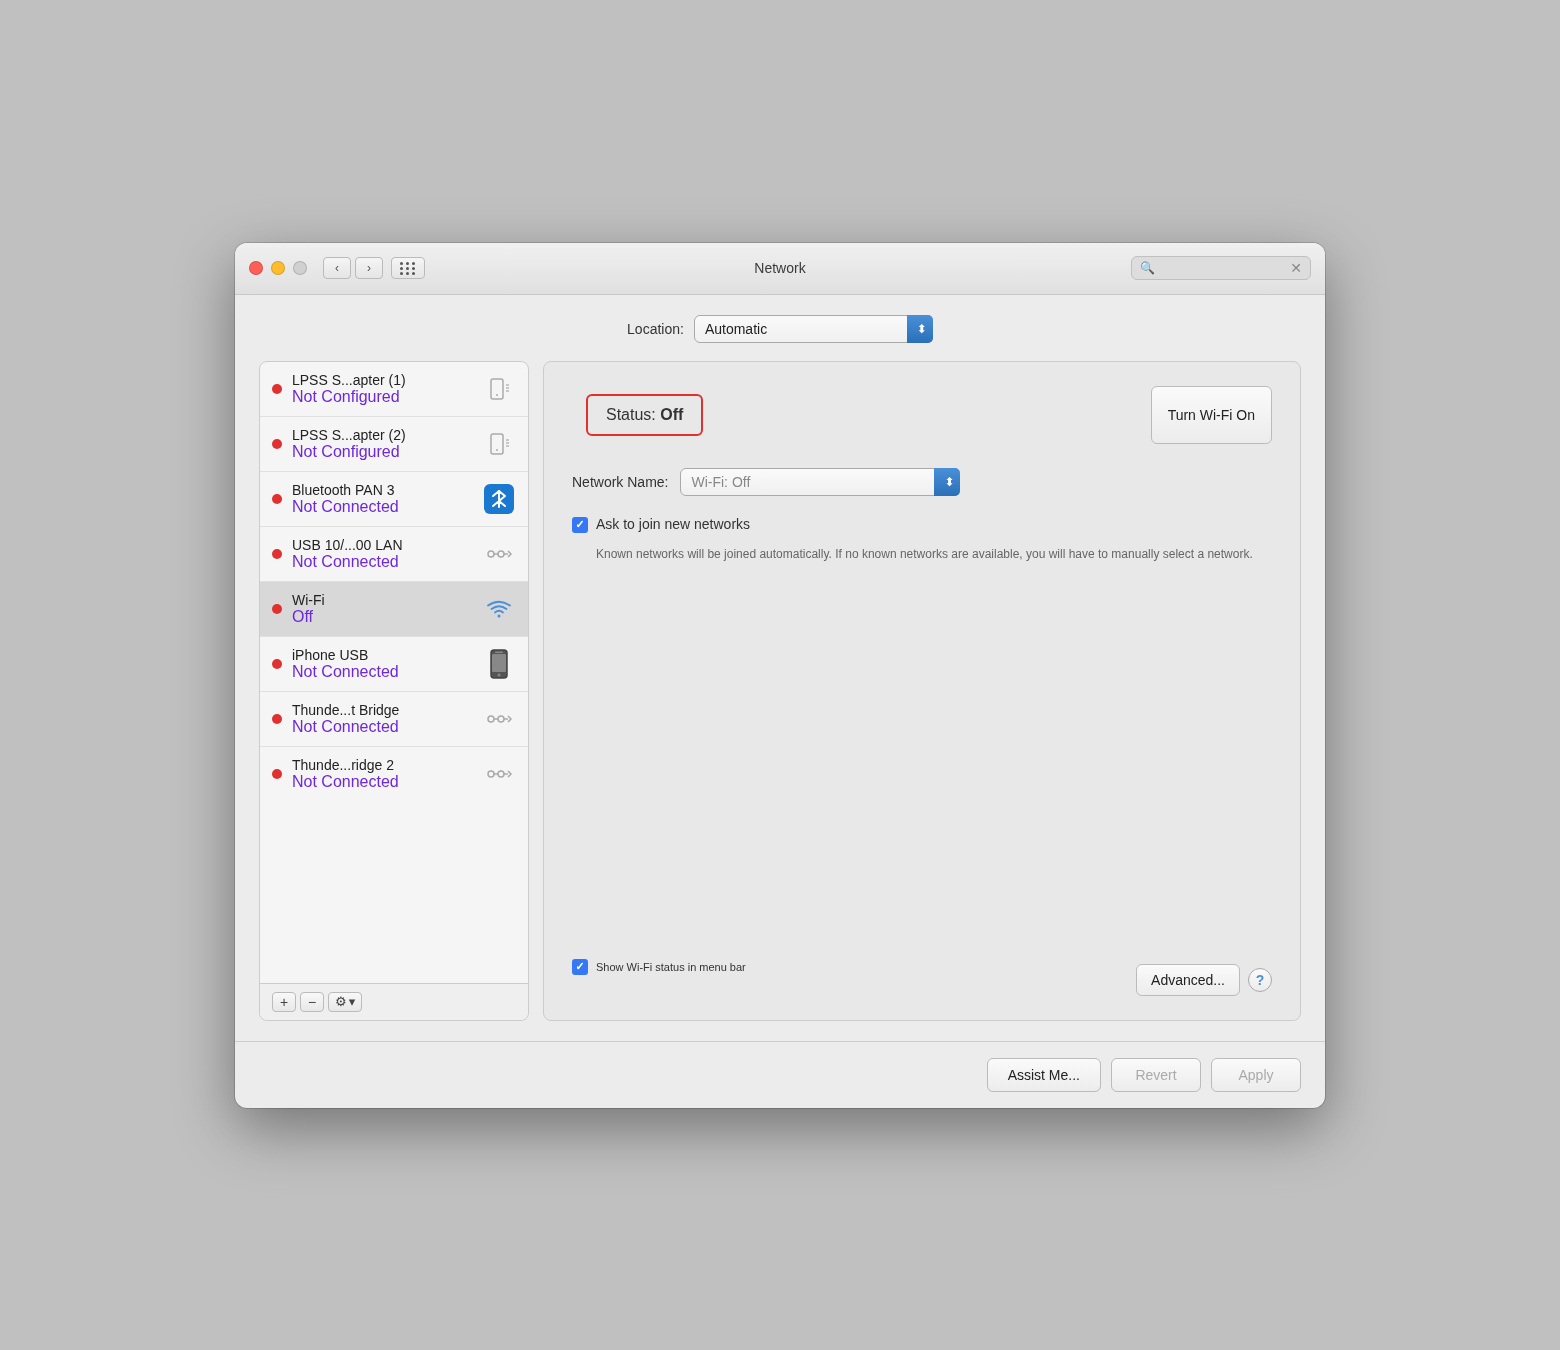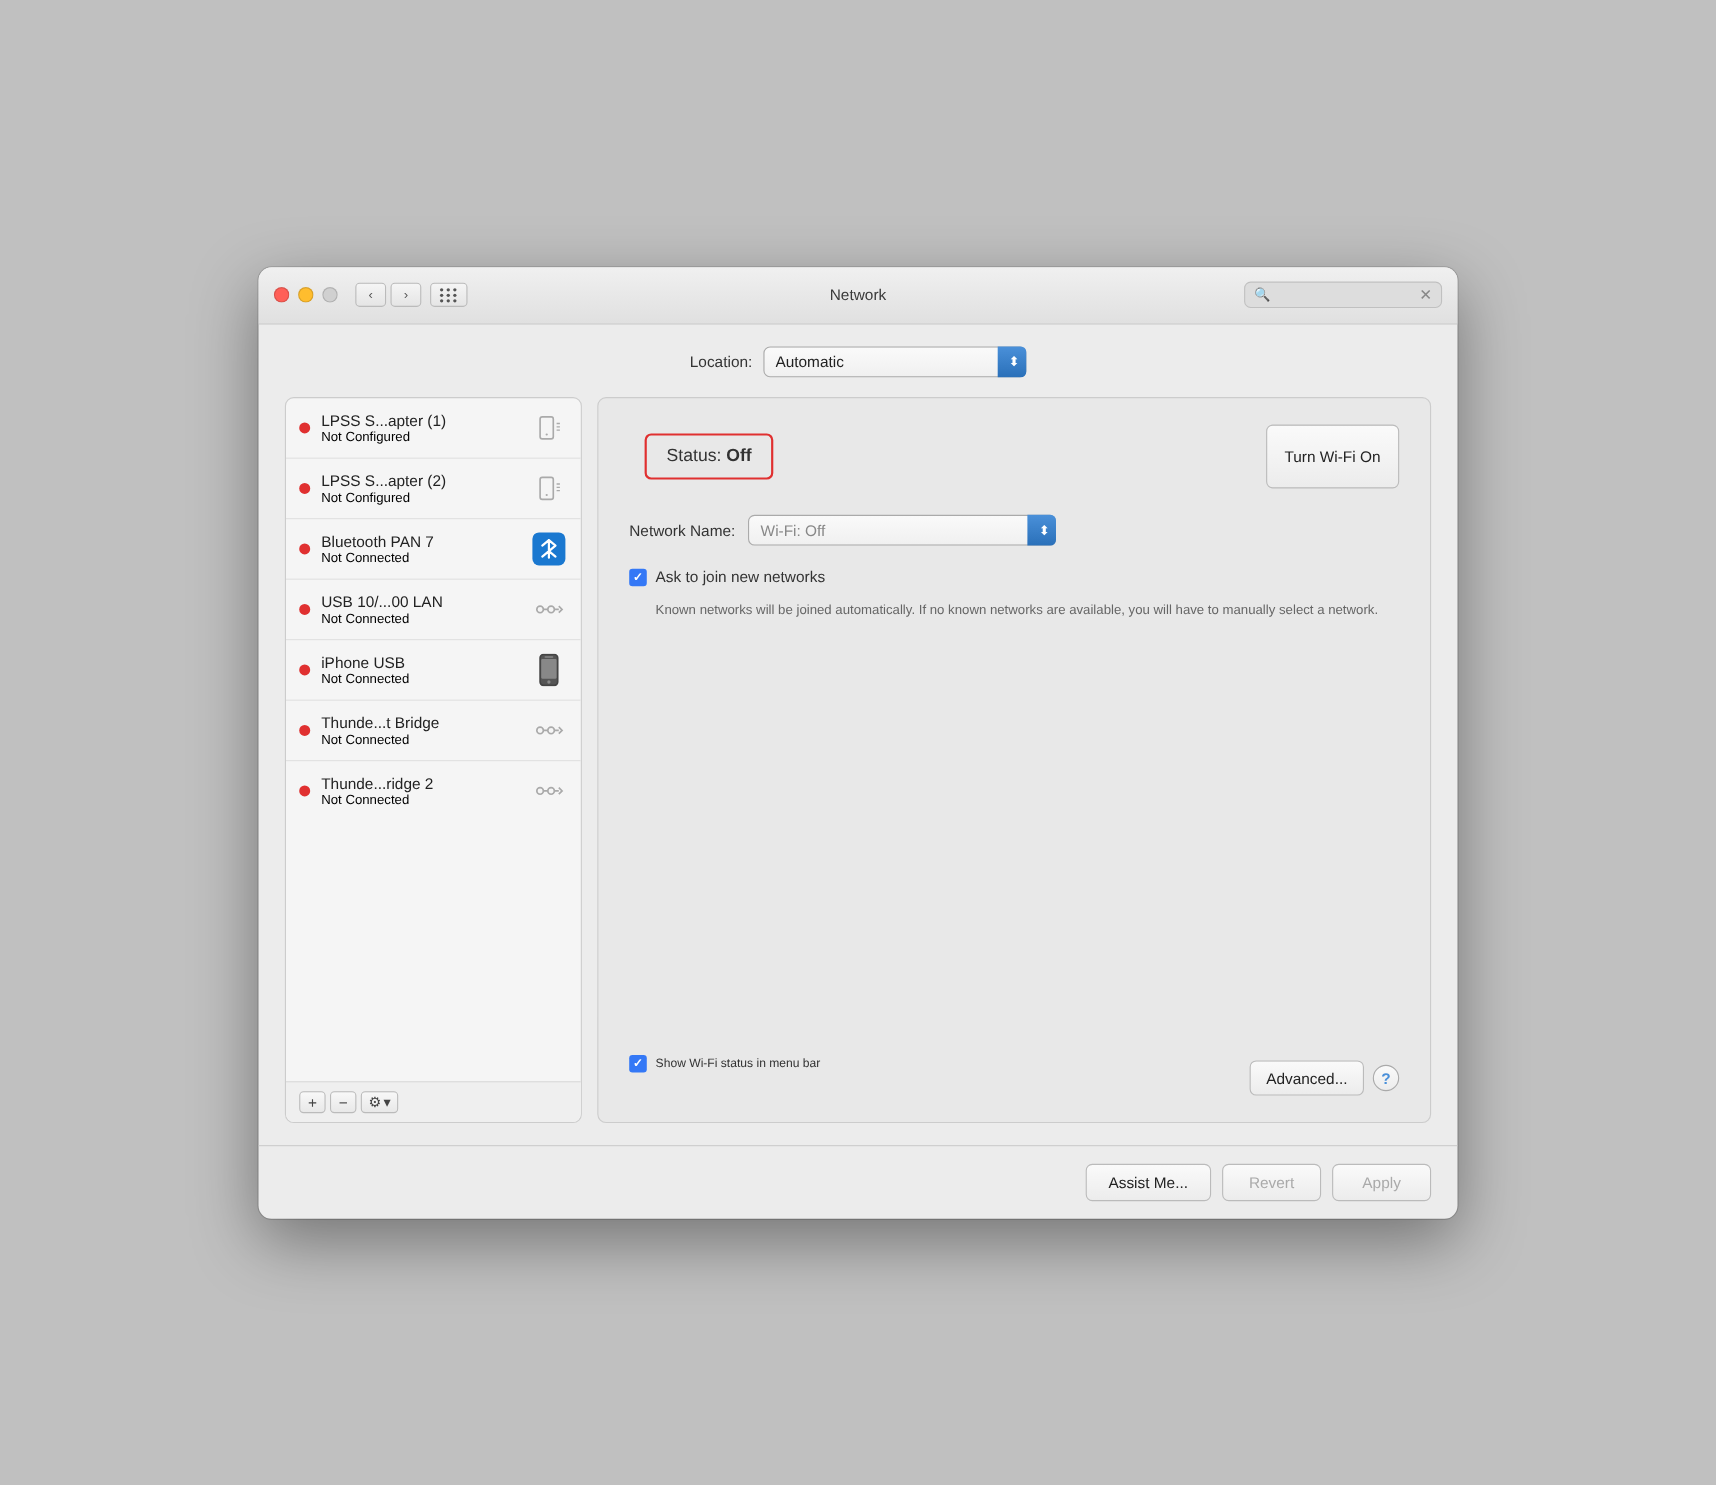--- a/index.html
+++ b/index.html
@@ -201,22 +201,22 @@
     .dot-red { background: #e03030; }
     .item-text {
       flex: 1;
     }
     .item-name {
       font-size: 14px;
       color: #222;
       font-weight: 400;
     }
     .item-status {
-      font-size: 12px;
-      color: #000000;
+      font-size: 16px;
+      color: #6d28d9;
     }
     .item-icon {
       width: 34px;
       height: 34px;
       display: flex;
       align-items: center;
       justify-content: center;
       flex-shrink: 0;
     }
     .bluetooth-icon-wrap {
@@ -553,21 +553,21 @@
                 <line x1="19" y1="8" x2="22" y2="8" stroke="#aaa" stroke-width="1.2"></line>
                 <line x1="19" y1="11" x2="22" y2="11" stroke="#aaa" stroke-width="1.2"></line>
                 <line x1="19" y1="14" x2="22" y2="14" stroke="#aaa" stroke-width="1.2"></line>
               </svg>
             </div>
           </div>
 
           <div class="sidebar-item">
             <div class="status-dot dot-red"></div>
             <div class="item-text">
-              <div class="item-name">Bluetooth PAN 7</div>
+              <div class="item-name">Bluetooth PAN 3</div>
               <div class="item-status">Not Connected</div>
             </div>
             <div class="item-icon">
               <div class="bluetooth-icon-wrap">
                 <svg width="16" height="20" viewBox="0 0 16 20" fill="none">
                   <path d="M8 2 L14 7 L8 12 L14 17 L8 12 L2 17 M8 2 L8 18 M8 2 L2 7" stroke="white" stroke-width="2" stroke-linecap="round" stroke-linejoin="round"></path>
                 </svg>
               </div>
             </div>
           </div>
@@ -582,20 +582,35 @@
               <svg width="28" height="20" viewBox="0 0 28 20" fill="none">
                 <circle cx="6" cy="10" r="3" fill="none" stroke="#aaa" stroke-width="1.5"></circle>
                 <line x1="9" y1="10" x2="13" y2="10" stroke="#aaa" stroke-width="1.5"></line>
                 <circle cx="16" cy="10" r="3" fill="none" stroke="#aaa" stroke-width="1.5"></circle>
                 <line x1="19" y1="10" x2="23" y2="10" stroke="#aaa" stroke-width="1.5"></line>
                 <polyline points="23,7 26,10 23,13" fill="none" stroke="#aaa" stroke-width="1.5"></polyline>
               </svg>
             </div>
           </div>
 
+          <div class="sidebar-item selected">
+            <div class="status-dot dot-red"></div>
+            <div class="item-text">
+              <div class="item-name">Wi-Fi</div>
+              <div class="item-status">Off</div>
+            </div>
+            <div class="item-icon">
+              <svg width="28" height="22" viewBox="0 0 28 22" fill="none">
+                <path d="M14 18 L14 18" stroke="#4a90d9" stroke-width="3" stroke-linecap="round"></path>
+                <path d="M10 14.5 Q14 11 18 14.5" stroke="#4a90d9" stroke-width="1.8" fill="none" stroke-linecap="round"></path>
+                <path d="M6.5 11 Q14 5.5 21.5 11" stroke="#4a90d9" stroke-width="1.8" fill="none" stroke-linecap="round"></path>
+                <path d="M3 7.5 Q14 0 25 7.5" stroke="#4a90d9" stroke-width="1.8" fill="none" stroke-linecap="round"></path>
+              </svg>
+            </div>
+          </div>
 
           <div class="sidebar-item">
             <div class="status-dot dot-red"></div>
             <div class="item-text">
               <div class="item-name">iPhone USB</div>
               <div class="item-status">Not Connected</div>
             </div>
             <div class="item-icon">
               <svg width="20" height="30" viewBox="0 0 20 30" fill="none">
                 <rect x="2" y="1" width="16" height="28" rx="3" stroke="#444" stroke-width="1.5" fill="#555"></rect>

